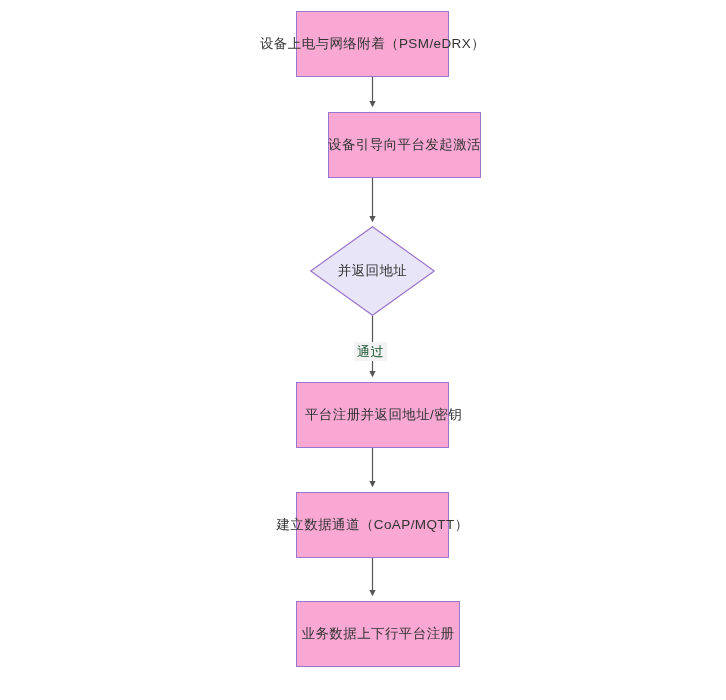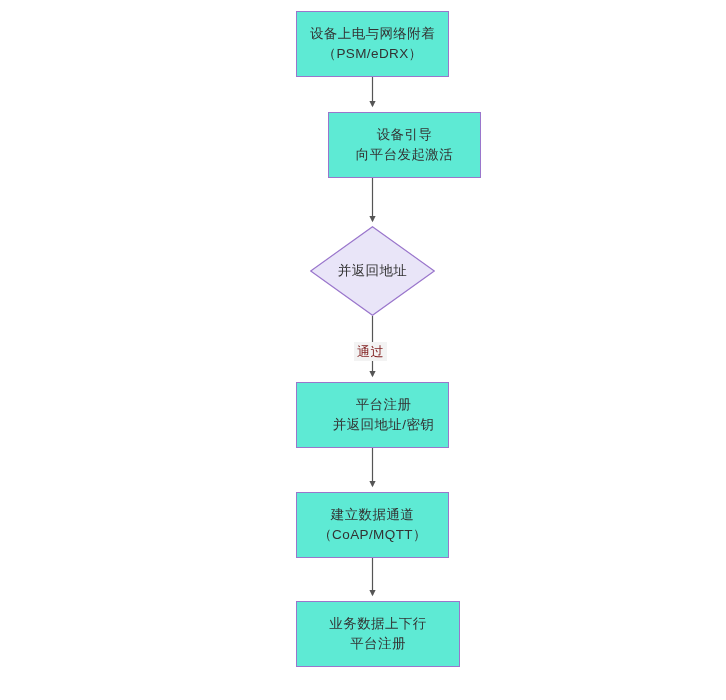--- a/index.html
+++ b/index.html
@@ -18,24 +18,23 @@
     position: absolute;
     left: 0;
     top: 0;
     width: 726px;
     height: 700px;
   }
   .node {
     position: absolute;
     box-sizing: border-box;
     display: flex;
-    flex-direction: column;
     align-items: center;
     justify-content: center;
-    background: #5eead4;
+    background: #f9a8d4;
     border: 1px solid #9a76cc;
     color: #333333;
     font-size: 13.5px;
     line-height: 20px;
     text-align: center;
     letter-spacing: 0.4px;
   }
   .node .line {
     display: block;
     white-space: nowrap;
@@ -59,21 +58,21 @@
     color: #333333;
     font-size: 13.5px;
     line-height: 20px;
     text-align: center;
     white-space: nowrap;
     letter-spacing: 0.4px;
   }
   .edge-label {
     position: absolute;
     background: #f3f3f3;
-    color: #7f1d1d;
+    color: #14532d;
     font-size: 13px;
     line-height: 17px;
     padding: 1px 3px;
     white-space: nowrap;
     letter-spacing: 0.4px;
   }
   svg.connectors {
     position: absolute;
     left: 0;
     top: 0;

